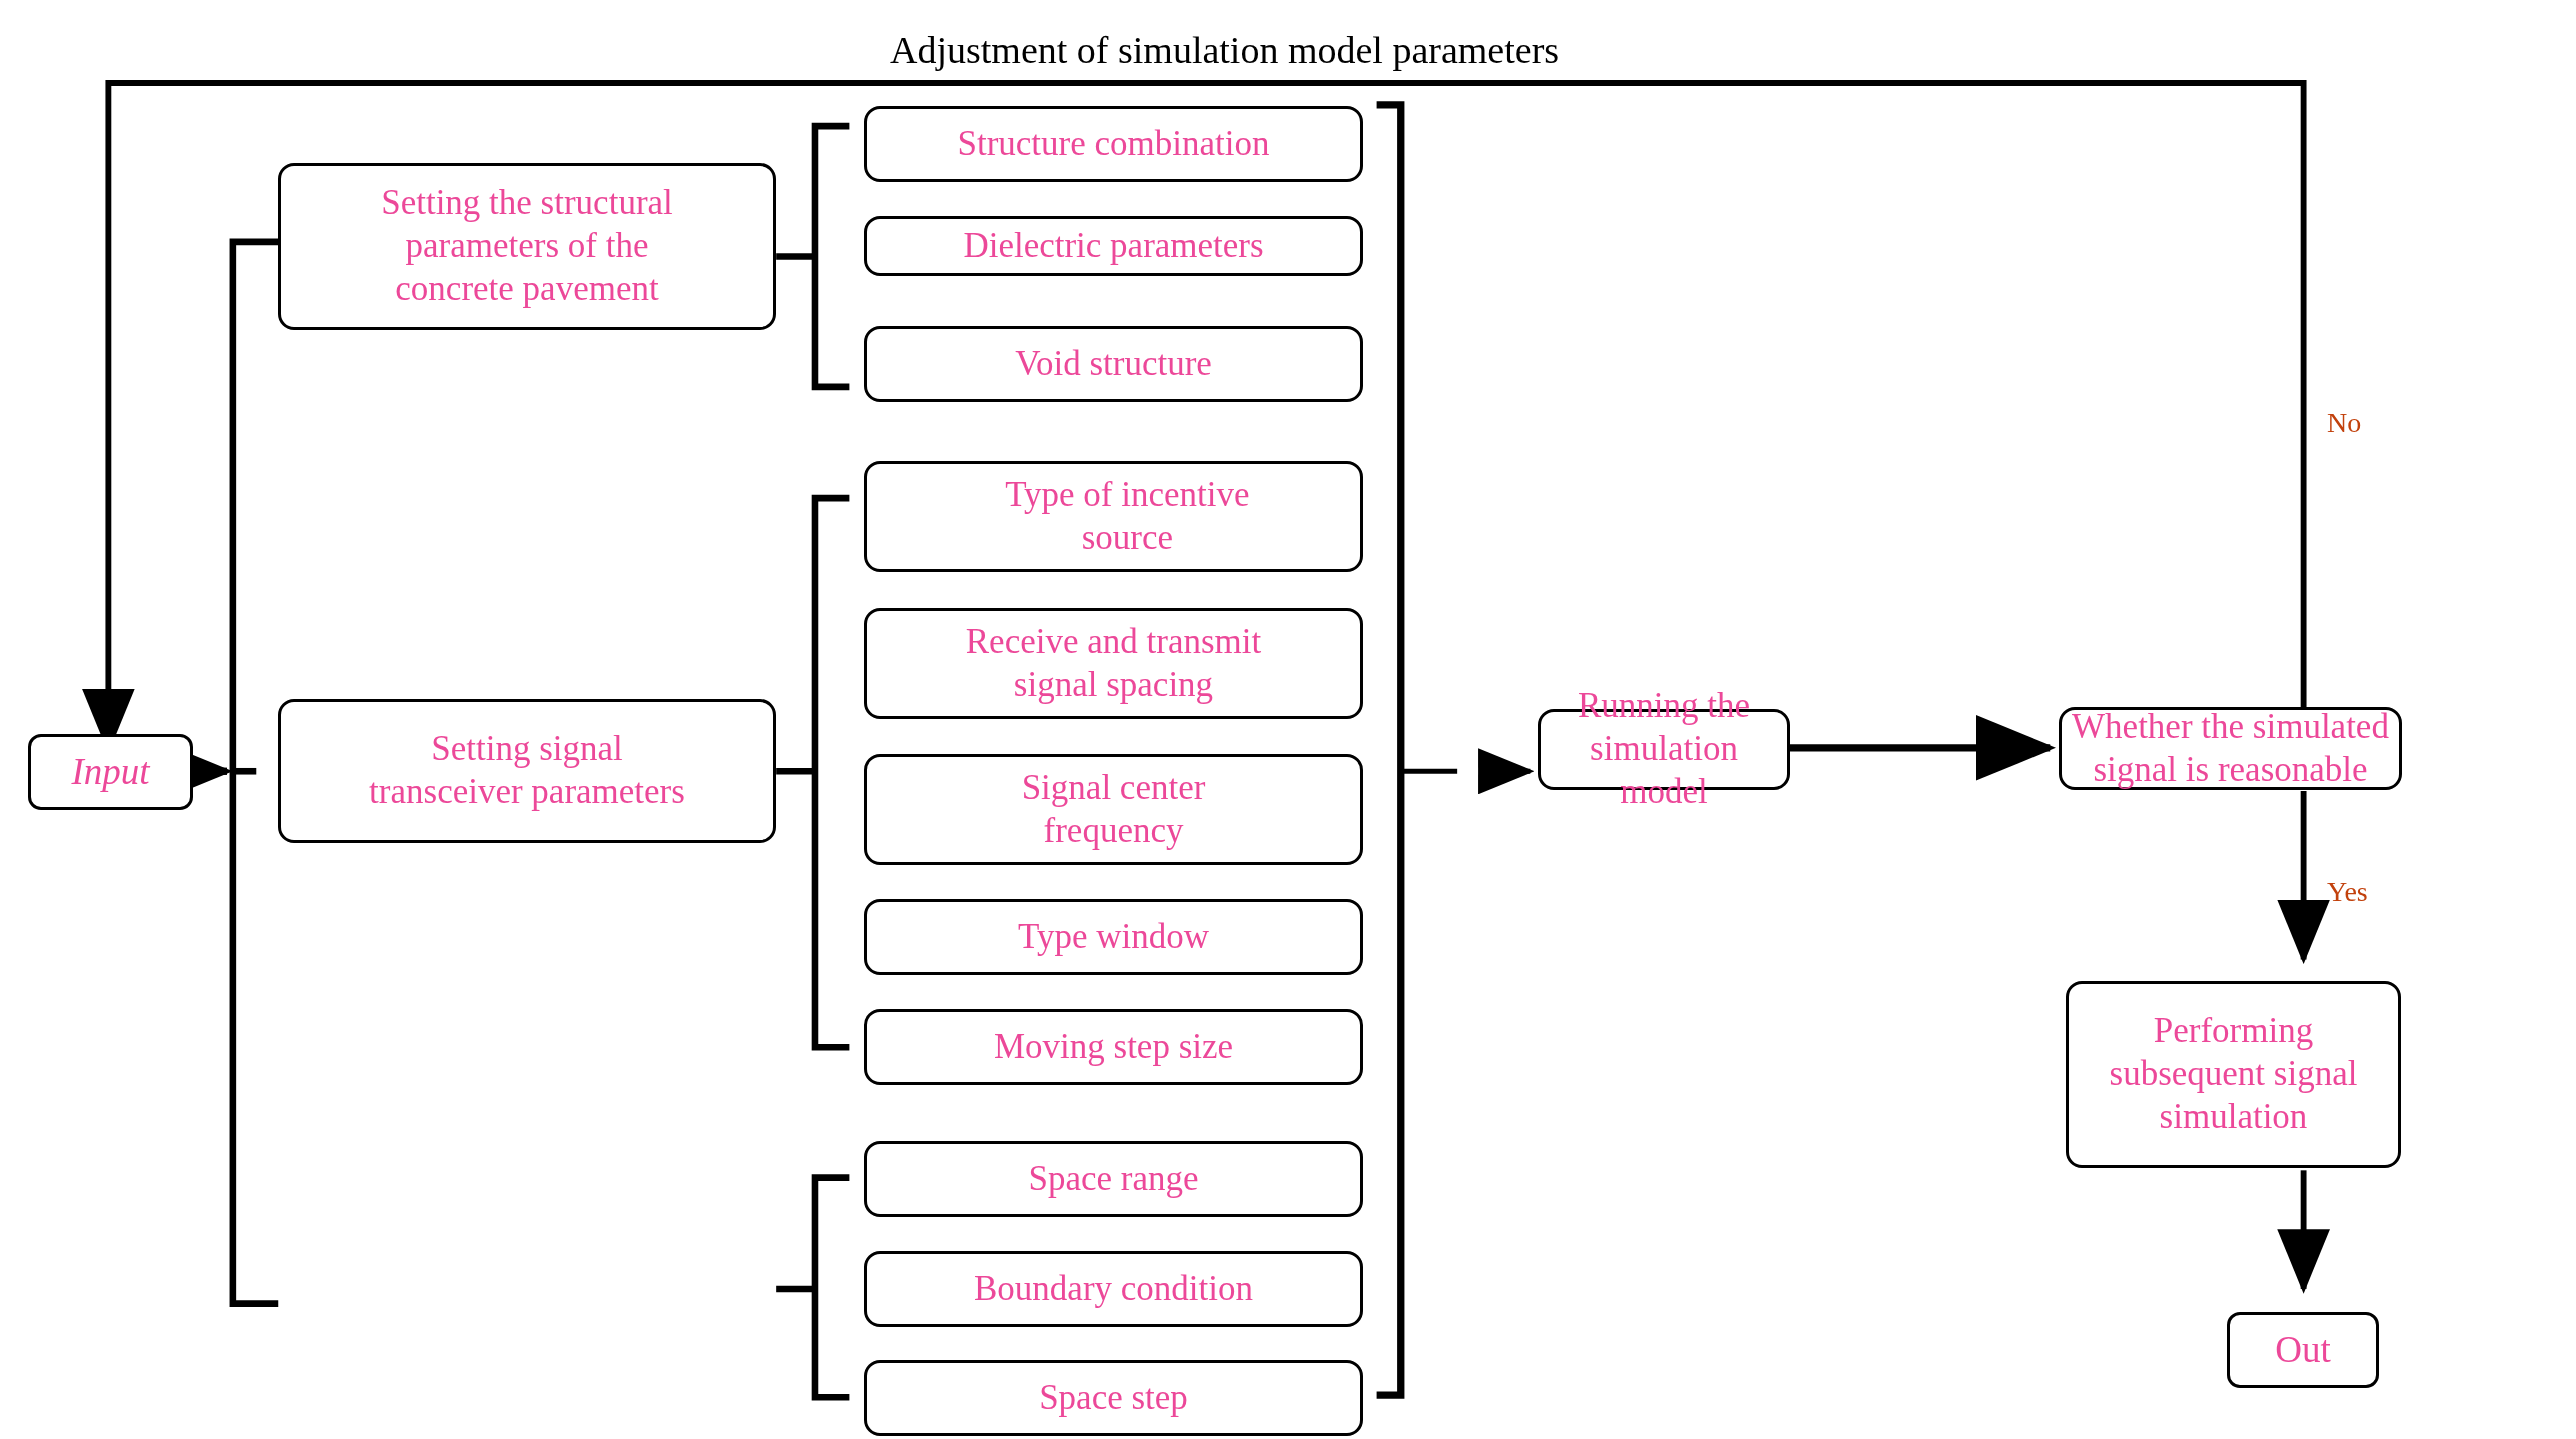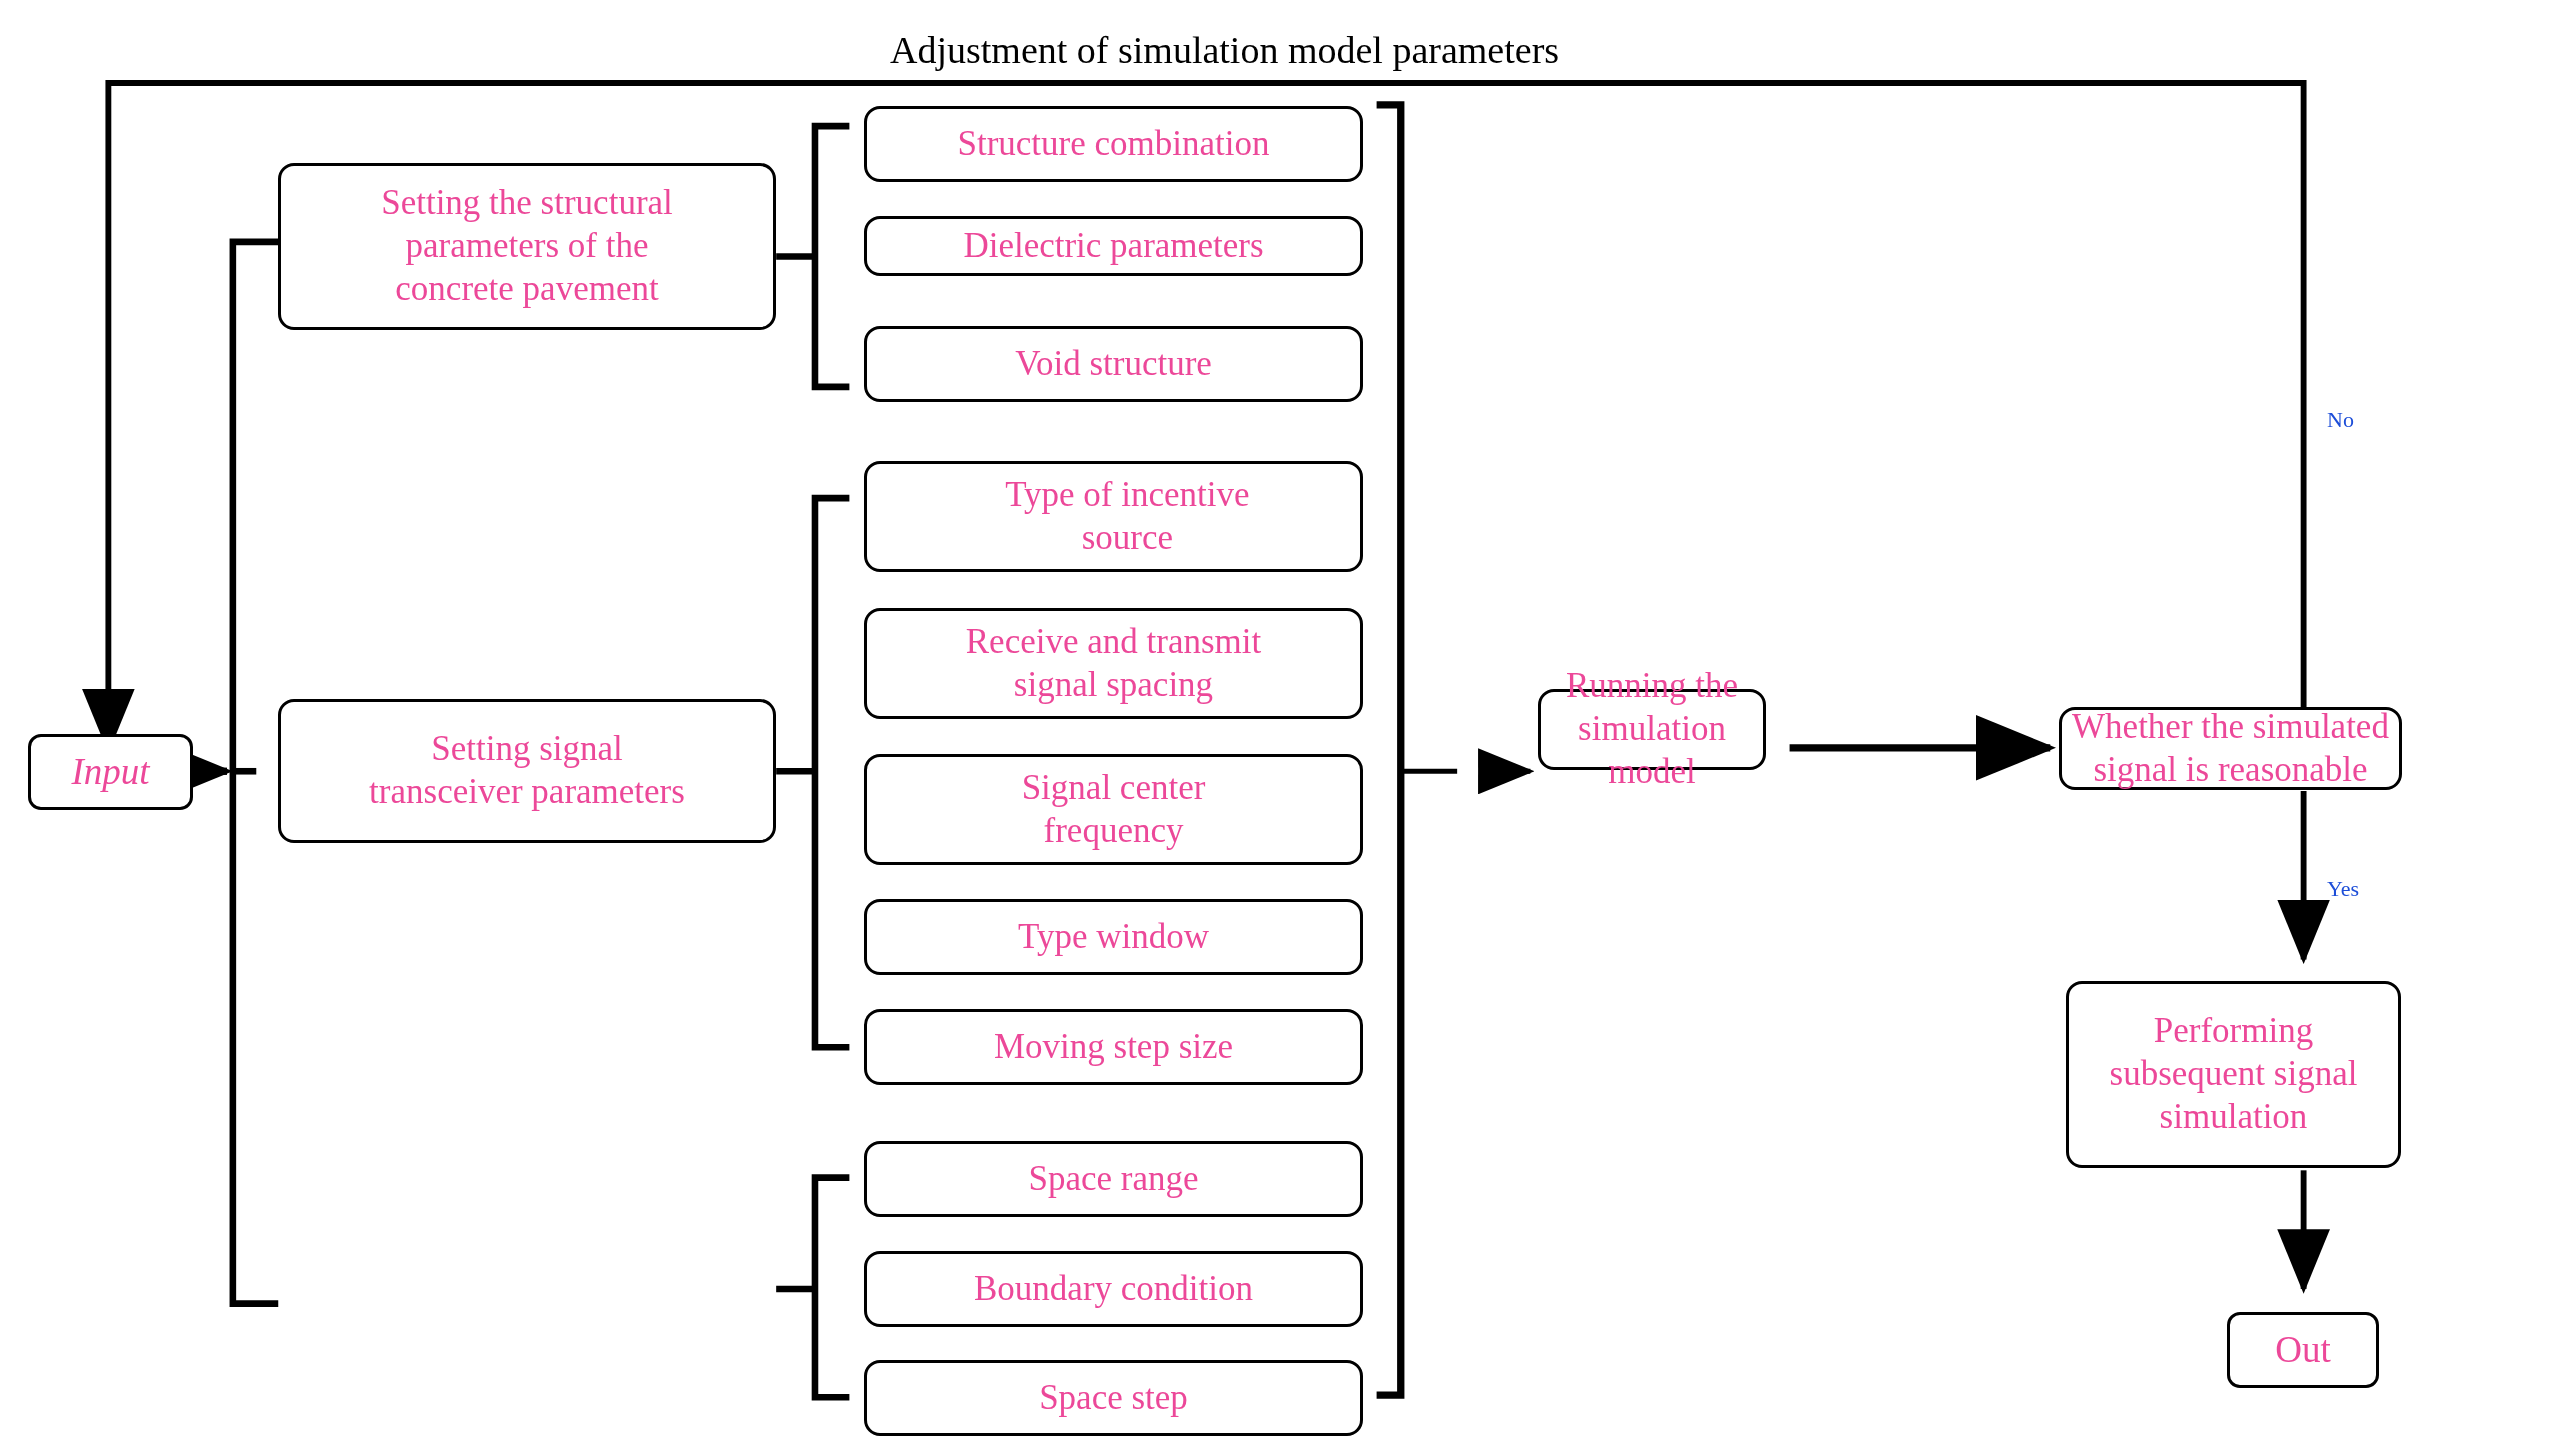--- a/index.html
+++ b/index.html
@@ -24,22 +24,22 @@
     text-align:center;
     color:#ec4899;
     line-height:1.22;
     padding:1.5px 7.3px;
     white-space:pre-line;
   }
   .fs-big{font-size:37px;}
   .fs-mid{font-size:35px;}
   .label{
     position:absolute;
-    color:#1d4ed8;
-    font-size:22px;
+    color:#c2410c;
+    font-size:28px;
     white-space:nowrap;
   }
   .title{
     position:absolute;
     color:#000000;
     font-size:38px;
     white-space:nowrap;
   }
 </style>
 </head>
@@ -152,21 +152,21 @@
   <div class="node fs-mid" style="left:864px;top:1141px;width:499px;height:76px;">
     <span>Space range</span>
   </div>
   <div class="node fs-mid" style="left:864px;top:1251px;width:499px;height:76px;">
     <span>Boundary condition</span>
   </div>
   <div class="node fs-mid" style="left:864px;top:1360px;width:499px;height:76px;">
     <span>Space step</span>
   </div>
 
-  <div class="node fs-mid" style="left:1538px;top:689px;width:228px;height:81px;">
+  <div class="node fs-mid" style="left:1538px;top:709px;width:252px;height:81px;">
     <span>Running the
 simulation model</span>
   </div>
 
   <div class="node fs-mid" style="left:2059px;top:707px;width:343px;height:83px;">
     <span>Whether the simulated
 signal is reasonable</span>
   </div>
 
   <div class="node fs-mid" style="left:2066px;top:981px;width:335px;height:187px;">

